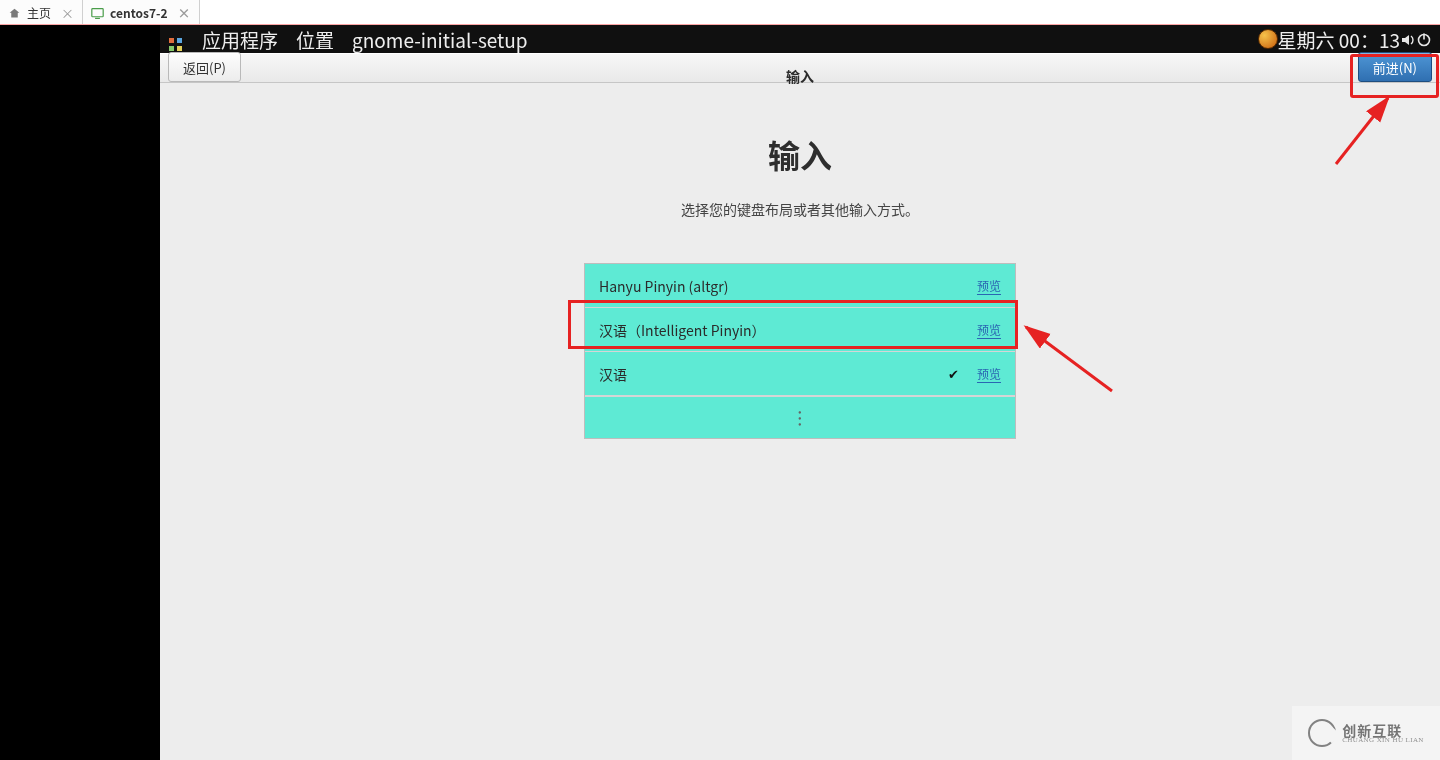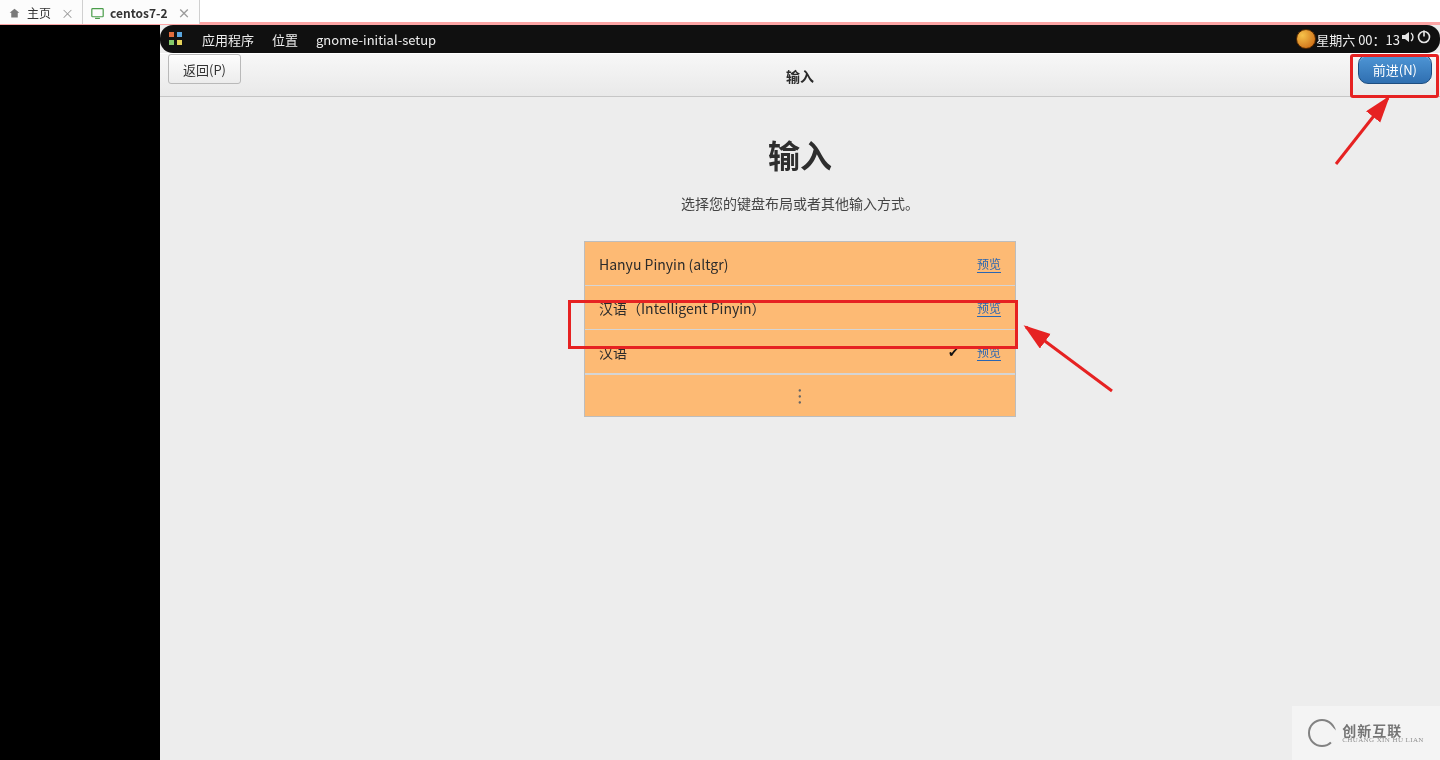--- a/index.html
+++ b/index.html
@@ -1,47 +1,47 @@
 <!DOCTYPE html>
 <html><head>
 <meta charset="utf-8">
 <style>
   *{box-sizing:border-box;margin:0;padding:0;font-family:"Noto Sans CJK SC","Microsoft YaHei","WenQuanYi Micro Hei",sans-serif;}
   body{width:1440px;height:760px;overflow:hidden;background:#000;position:relative;}
 
   
-  .host-tabs{position:absolute;left:0;top:0;width:1440px;height:25px;background:#fff;display:flex;border-bottom:3px solid #fca5a5;}
+  .host-tabs{position:absolute;left:0;top:0;width:1440px;height:25px;background:#fff;display:flex;border-bottom:1px solid #fca5a5;}
   .host-tab{display:flex;align-items:center;gap:6px;padding:0 8px;height:24px;font-size:12px;border-right:1px solid #d0d0d0;color:#333;background:#fcfcfc;}
   .host-tab .close{color:#9c9c9c;font-size:13px;margin-left:4px;}
   .host-tab svg,.host-tab .hicon{width:13px;height:13px;display:inline-block;}
 
   
   .black-bar{position:absolute;left:0;top:25px;width:160px;height:735px;background:#000;}
   .desktop{position:absolute;left:160px;top:25px;width:1280px;height:735px;background:#ededed;}
 
   
-  .g-top{position:absolute;left:0;top:0;width:100%;height:28px;background:#101010;color:#eee;display:flex;align-items:center;font-size:13px;padding:0 8px;border-radius:13px;}
+  .g-top{position:absolute;left:0;top:0;width:100%;height:28px;background:#101010;color:#eee;display:flex;align-items:center;font-size:19px;padding:0 8px;}
   .g-top .menu{display:flex;align-items:center;gap:18px;}
   .g-top .menu .app-icon{width:16px;height:16px;display:inline-block;}
   .g-top .right{margin-left:auto;display:flex;align-items:center;}
   .g-top .ime-badge{width:20px;height:20px;border-radius:50%;background:radial-gradient(circle at 30% 30%,#f6c24a,#c75e0d);border:1px solid #5a2b00;}
 
   
-  .dlg-head{position:absolute;left:0;top:28px;width:100%;height:44px;background:linear-gradient(#f7f7f7,#e9e9e9);border-top:1px solid #fff;border-bottom:1px solid #c6c6c6;display:flex;align-items:flex-start;padding:0 8px;}
+  .dlg-head{position:absolute;left:0;top:28px;width:100%;height:30px;background:linear-gradient(#f7f7f7,#e9e9e9);border-top:1px solid #fff;border-bottom:1px solid #c6c6c6;display:flex;align-items:flex-end;padding:0 8px;}
   .btn-back{height:30px;padding:0 14px;background:linear-gradient(#fdfdfd,#ececec);border:1px solid #b9b9b9;border-radius:3px;font-size:13px;color:#333;box-shadow:inset 0 1px 0 #fff;}
-  .btn-next{height:30px;padding:0 14px;background:linear-gradient(#4f97d6,#2f6fb1);border:1px solid #1e4e80;border-radius:10px;font-size:13px;color:#fff;box-shadow:inset 0 1px 0 rgba(255,255,255,.3);margin-left:auto;}
+  .btn-next{height:30px;padding:0 14px;background:linear-gradient(#4f97d6,#2f6fb1);border:1px solid #1e4e80;border-radius:3px;font-size:13px;color:#fff;box-shadow:inset 0 1px 0 rgba(255,255,255,.3);margin-left:auto;}
   .next-hl{position:absolute;right:1px;top:29px;width:89px;height:44px;border:3px solid #e62222;border-radius:3px;pointer-events:none;}
   .dlg-title{position:absolute;left:0;top:28px;width:100%;height:46px;display:flex;align-items:center;justify-content:center;font-size:14px;font-weight:600;color:#2b2b2b;pointer-events:none;}
 
   
   .body-area{position:absolute;left:0;top:74px;width:100%;}
   .big-title{text-align:center;font-size:32px;font-weight:600;color:#2e2e2e;margin-top:32px;}
-  .subtitle{text-align:center;font-size:14px;color:#444;margin-top:16px;}
+  .subtitle{text-align:center;font-size:14px;color:#444;margin-top:22px;}
 
-  .list-wrap{width:432px;margin:28px auto 0;border:1px solid #bdbdbd;background:#fdba74;}
+  .list-wrap{width:432px;margin:44px auto 0;border:1px solid #bdbdbd;background:#5eead4;}
   .row{height:44px;display:flex;align-items:center;position:relative;border-bottom:1px solid #d5d5d5;padding:0 14px;font-size:14px;color:#2b2b2b;}
   .row:last-child{border-bottom:none;}
   .row .name{flex:none;}
   .row .chk{margin-left:auto;margin-right:18px;font-size:13px;color:#111;}
   .row .prev{color:#2a66b2;text-decoration:underline;text-underline-offset:3px;font-size:12px;margin-left:auto;}
   .row.sel .prev{margin-left:0;}
   .row.sel .chk{margin-left:auto;}
   .more-row{height:42px;display:flex;align-items:center;justify-content:center;color:#666;border-top:1px solid #d5d5d5;}
   .more-row .dots{letter-spacing:-1px;font-size:18px;line-height:1;transform:rotate(90deg);}
 

